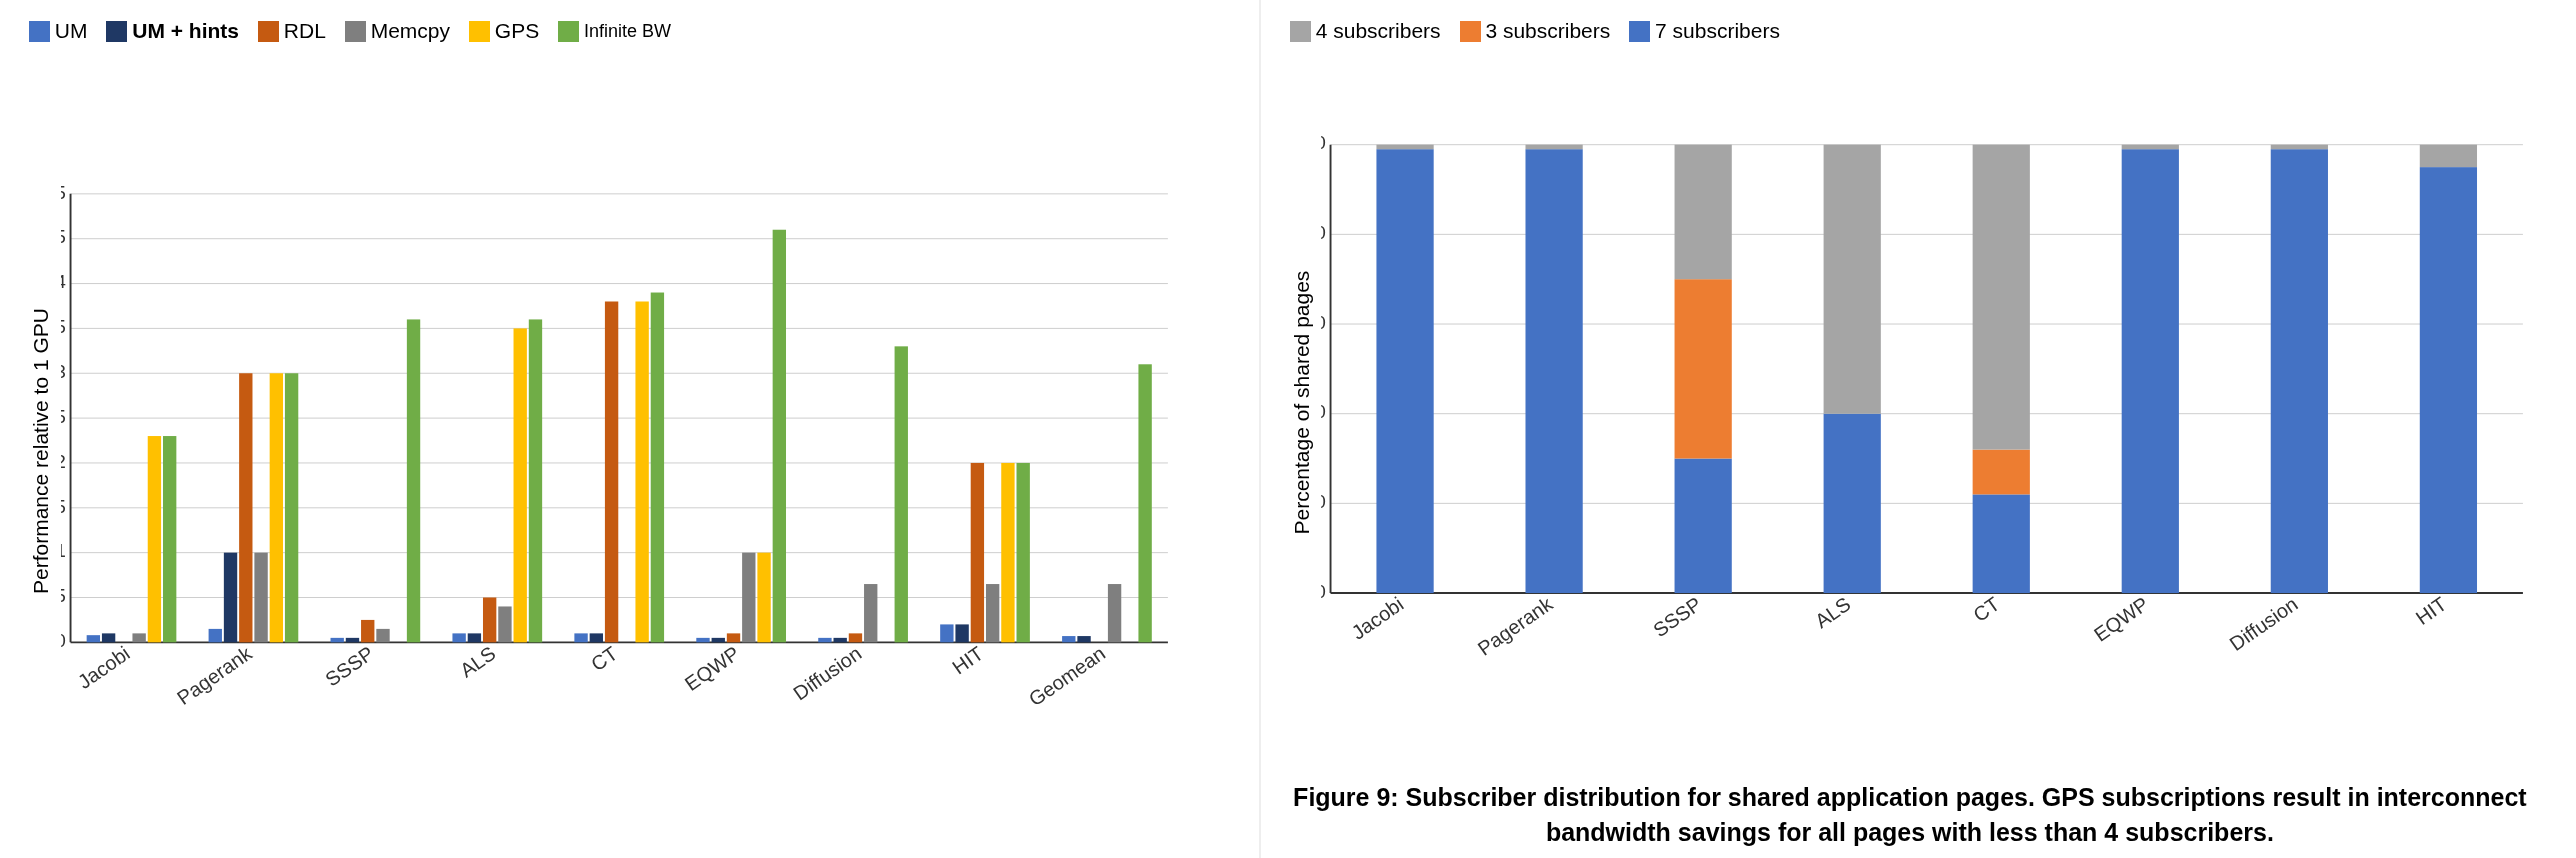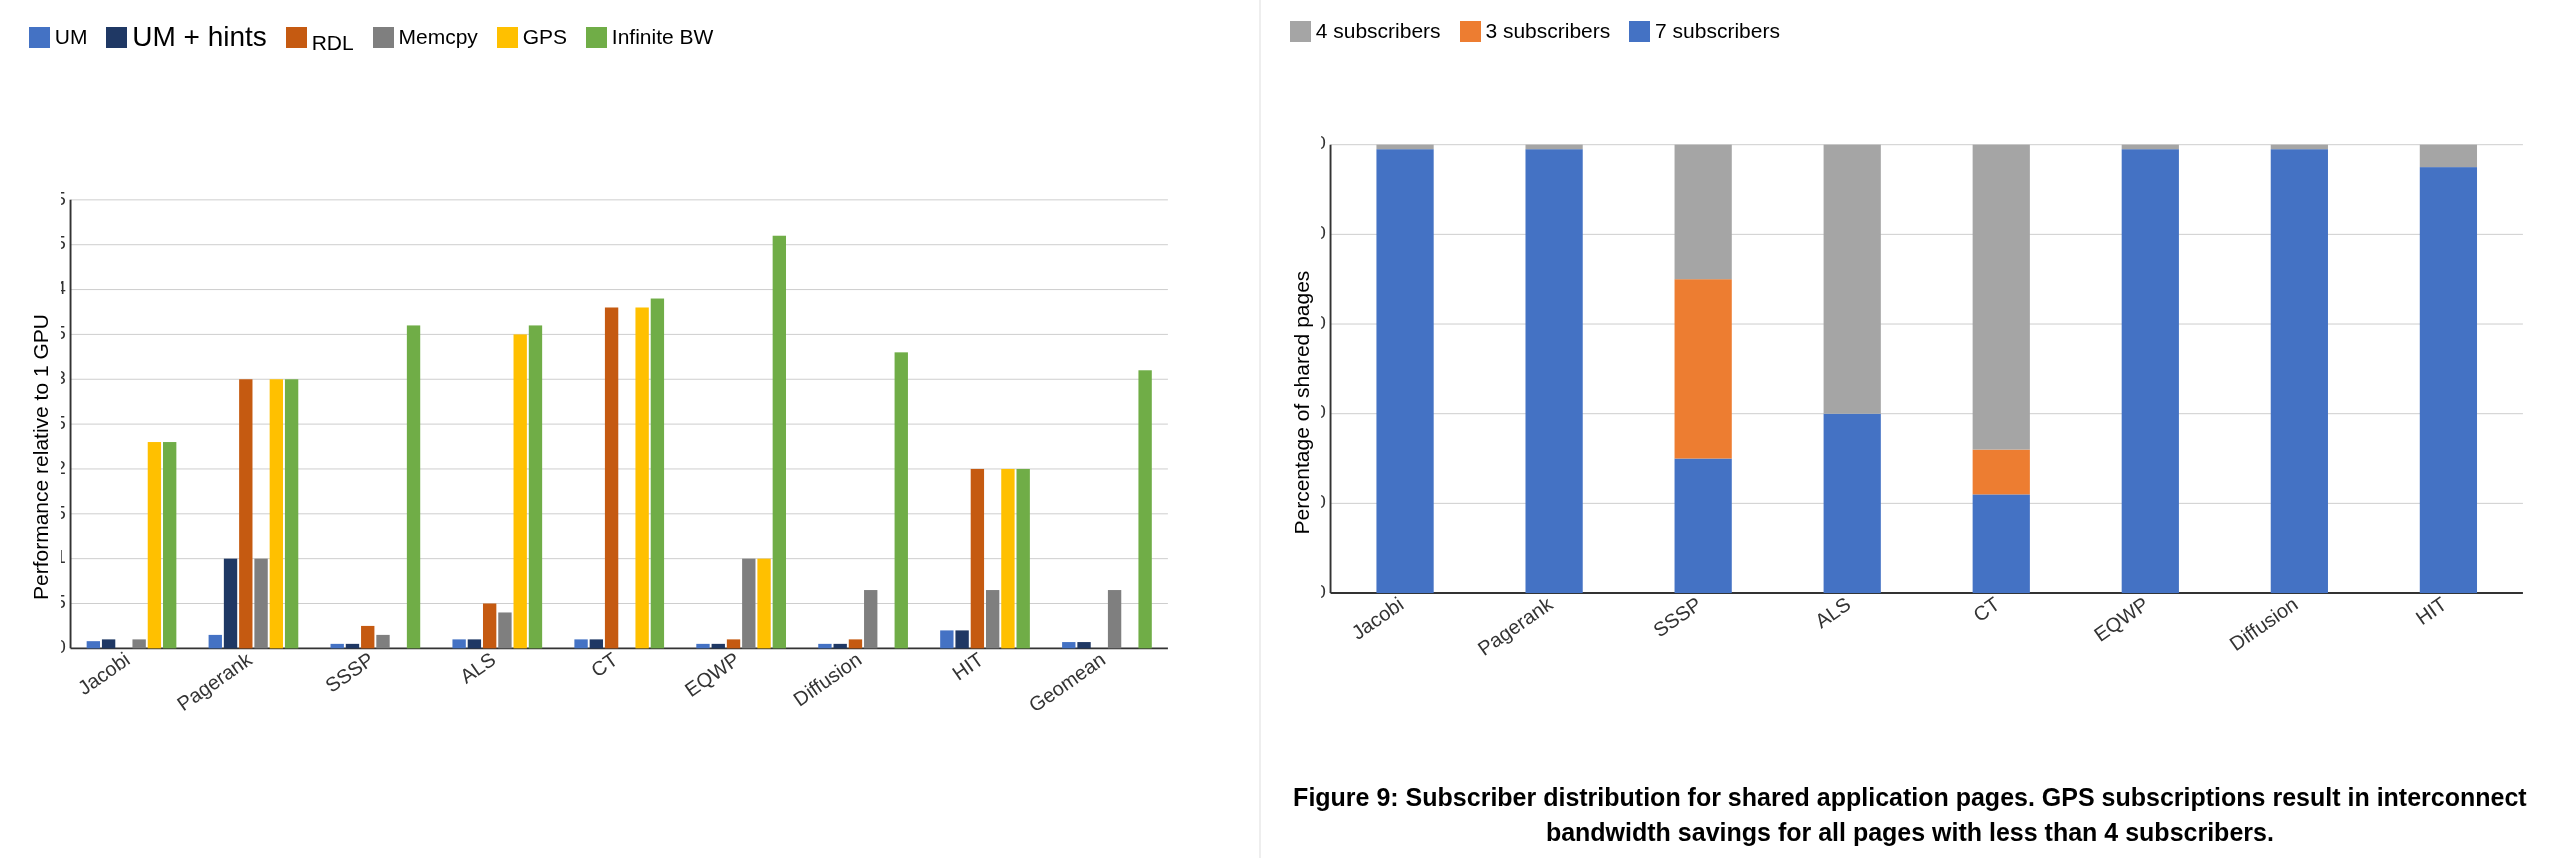--- a/index.html
+++ b/index.html
@@ -73,37 +73,37 @@
 
 <div class="chart-section" style="max-width:1259px;">
 
   <div class="legend">
   <div class="legend-item">
         <span class="legend-swatch" style="background:#4472C4;"></span>
         <span style="font-size:21px;">UM</span>
       </div>
       <div class="legend-item">
         <span class="legend-swatch" style="background:#1F3864;"></span>
-        <span style="font-size:28px;">UM + hints</span>
+        <span style="font-size:21px;font-weight:bold;">UM + hints</span>
       </div>
       <div class="legend-item">
         <span class="legend-swatch" style="background:#C55A11;"></span>
-        <span style="font-size:21px;margin-top:12px;">RDL</span>
+        <span style="font-size:21px;">RDL</span>
       </div>
       <div class="legend-item">
         <span class="legend-swatch" style="background:#7F7F7F;"></span>
         <span style="font-size:21px;">Memcpy</span>
       </div>
       <div class="legend-item">
         <span class="legend-swatch" style="background:#FFC000;"></span>
         <span style="font-size:21px;">GPS</span>
       </div>
       <div class="legend-item">
         <span class="legend-swatch" style="background:#70AD47;"></span>
-        <span style="font-size:21px;">Infinite BW</span>
+        <span style="font-size:18px;">Infinite BW</span>
       </div>
     </div>
 
   <div class="chart-area">
     <div class="y-axis-label">Performance relative to 1 GPU</div>
     <div class="chart-inner">
 
       <svg id="left-svg" style="flex:1; min-height:0;" viewBox="0 0 1180 560" width="1126" height="534">
           <line x1="10" x2="1160" y1="480" y2="480" stroke="#333" stroke-width="2"></line>
           <text x="5" y="485" text-anchor="end" font-size="20" fill="#333">0</text>

